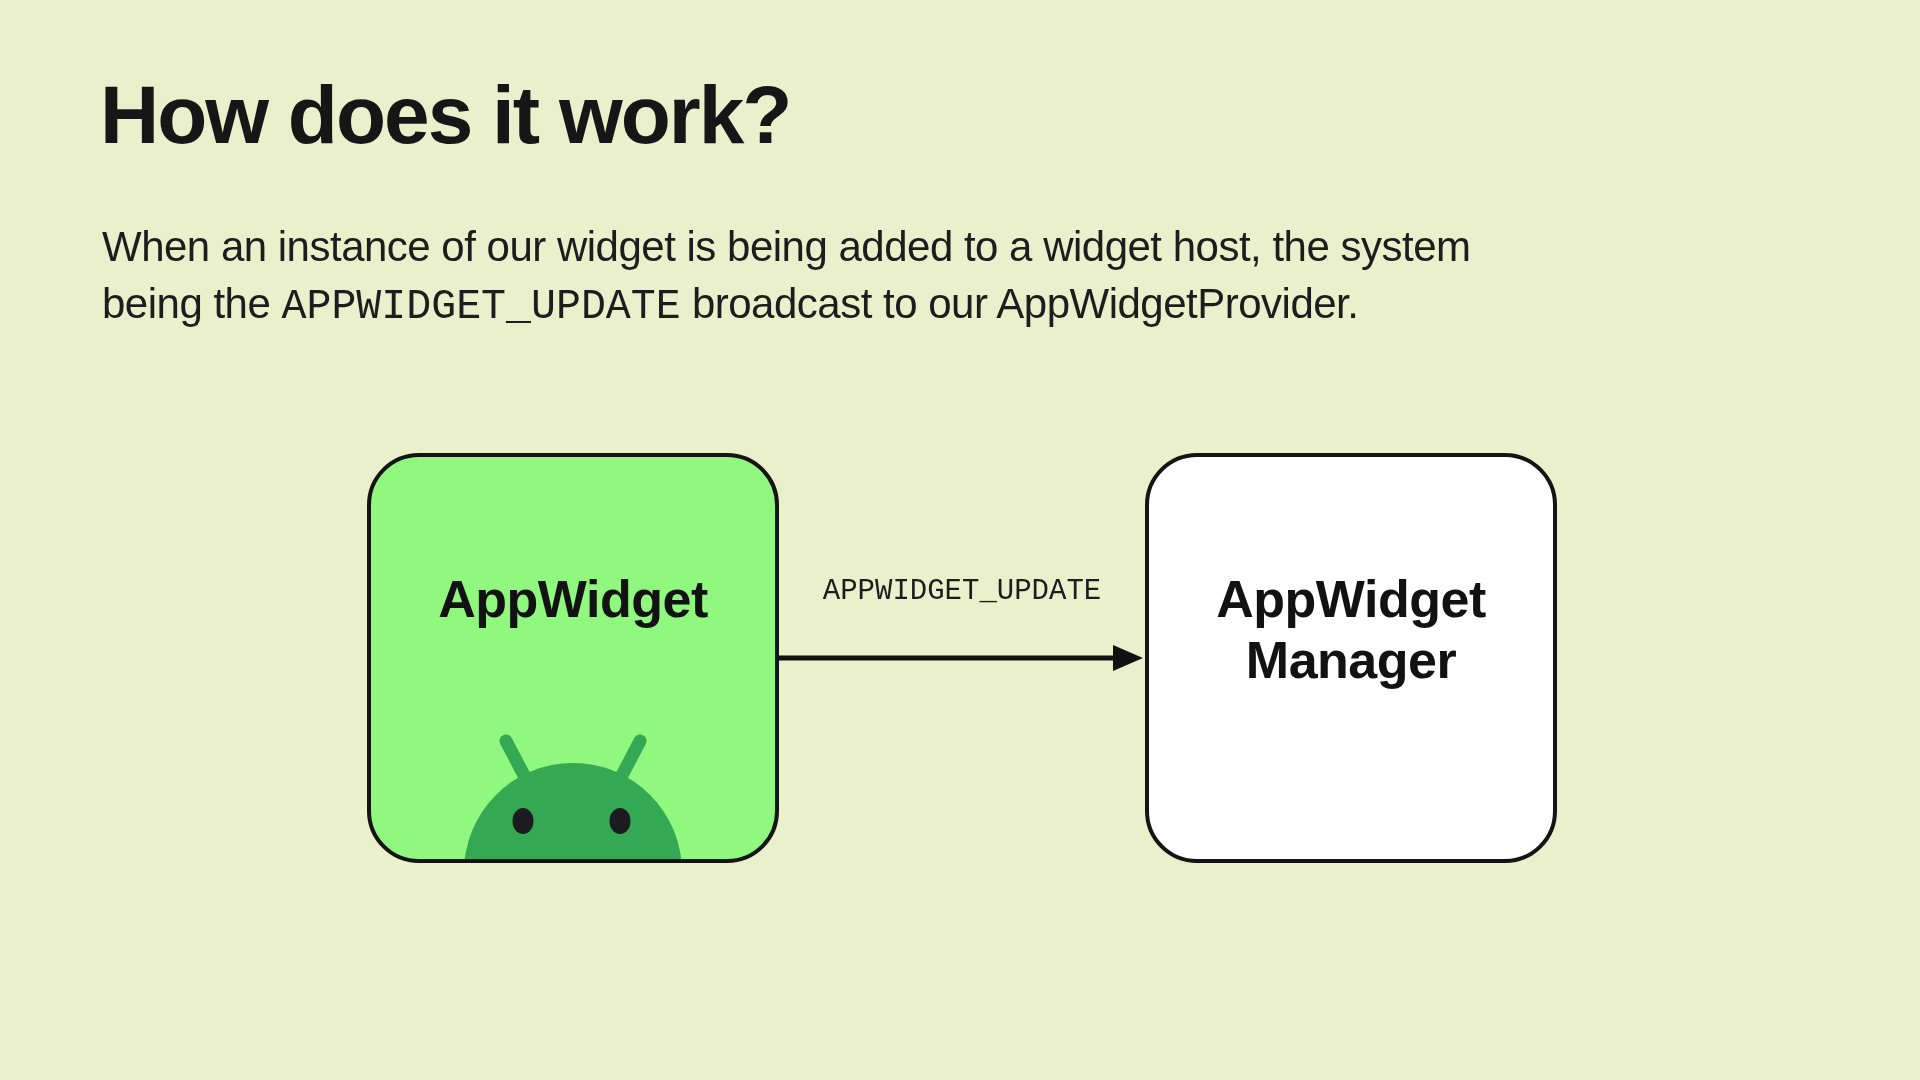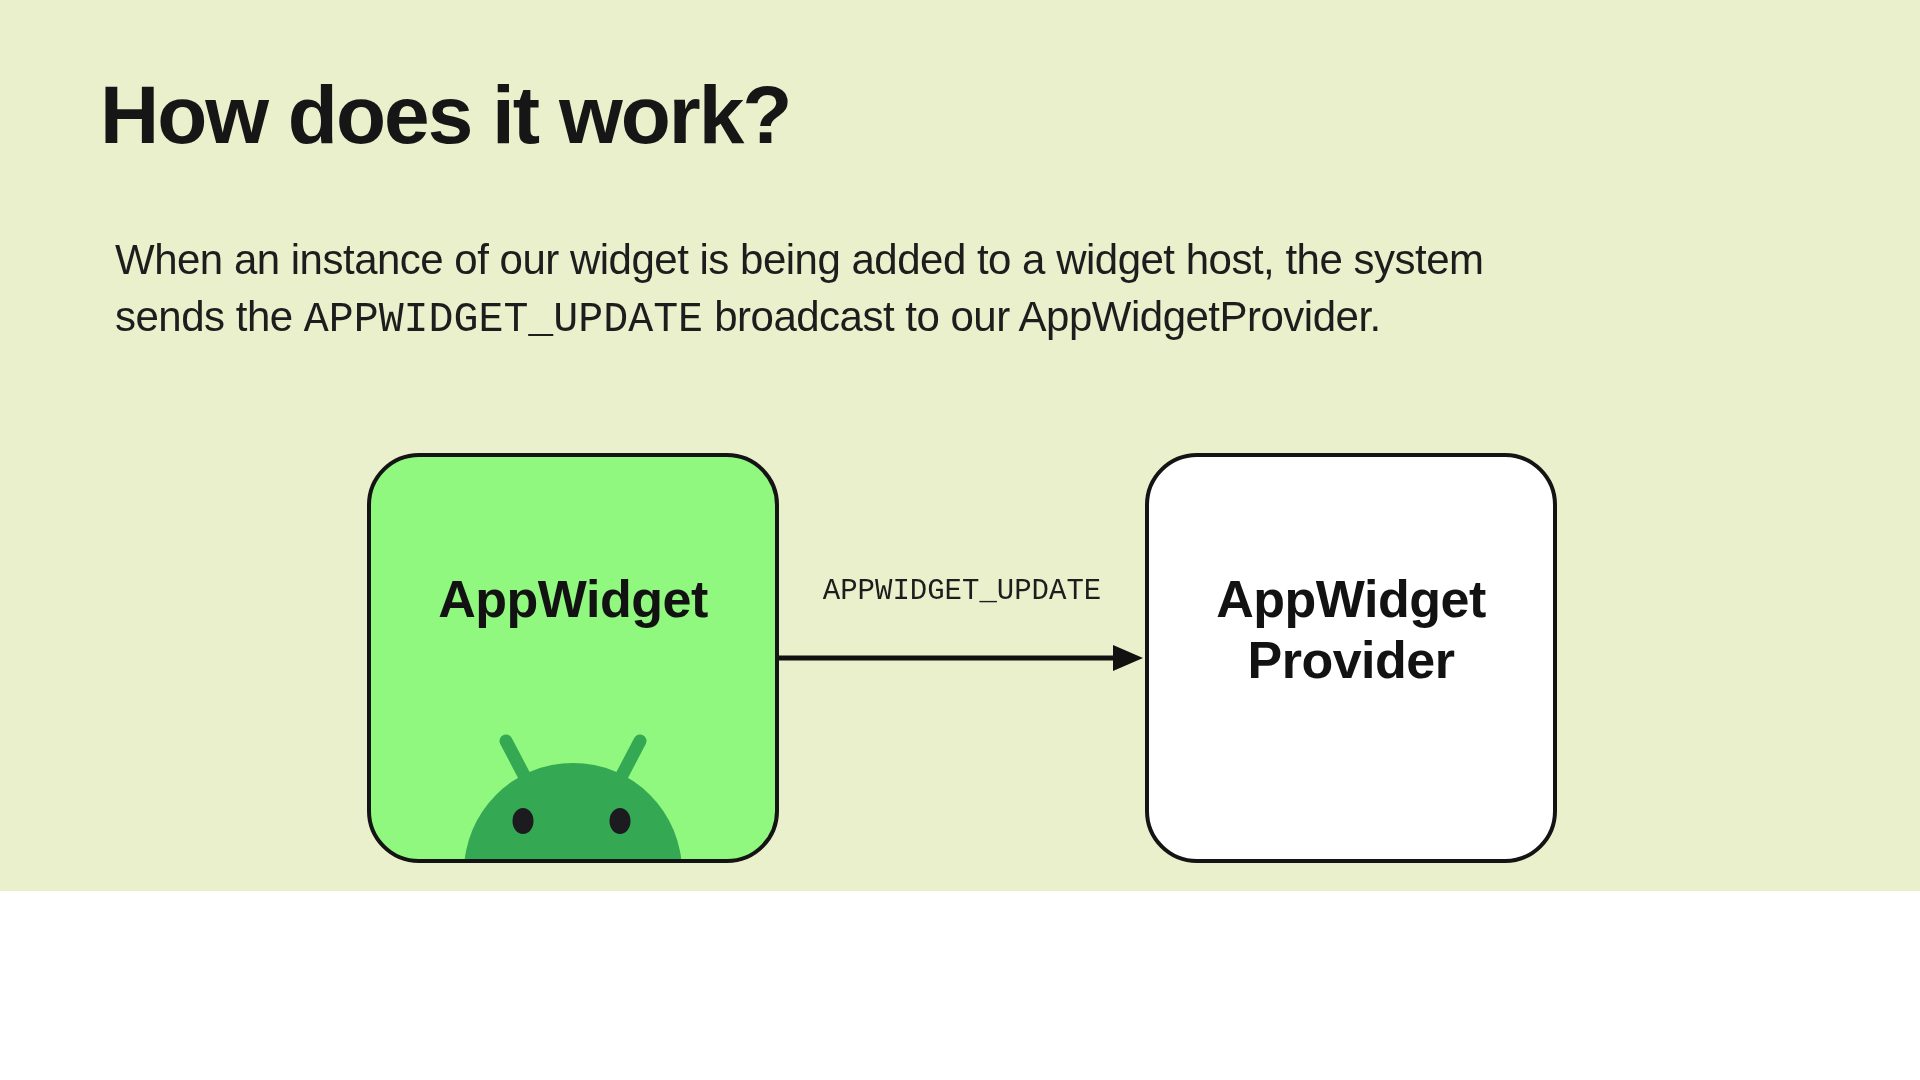--- a/index.html
+++ b/index.html
@@ -8,39 +8,39 @@
   }
   body {
     width: 1920px;
     height: 1080px;
     overflow: hidden;
     font-family: "Liberation Sans", "DejaVu Sans", sans-serif;
   }
   .slide {
     position: relative;
     width: 1920px;
-    height: 891px;
+    height: 1080px;
     background: var(--background, #EAF0CC);
   }
   .slide-title {
     position: absolute;
     left: 100px;
     top: 62px;
     margin: 0;
     font-size: 82px;
     line-height: 1.3;
     font-weight: 700;
     letter-spacing: -2px;
     color: var(--title_text, #161616);
   }
   .slide-body {
     position: absolute;
     left: 102px;
     top: 218px;
-    margin: 13px;
+    margin: 0;
     width: 1560px;
     font-size: 42px;
     line-height: 57px;
     letter-spacing: -0.5px;
     font-weight: 400;
     color: var(--body_text, #1D1D1D);
   }
   .inline-code {
     font-family: "Liberation Mono", "DejaVu Sans Mono", monospace;
     font-size: 0.99em;
@@ -132,21 +132,21 @@
 </style>
 </head>
 <body>
 
 <div class="slide">
 
   <h1 class="slide-title">How does it work?</h1>
 
   <p class="slide-body">
     <span>When an instance of our widget is being added to a widget host, the system</span><br>
-    <span>sends the </span><span class="inline-code">APPWIDGET_UPDATE</span><span> broadcast to our AppWidgetProvider.</span>
+    <span>being the </span><span class="inline-code">APPWIDGET_UPDATE</span><span> broadcast to our AppWidgetProvider.</span>
   </p>
 
   <div class="diagram">
 
     <div class="node-box manager">
       <div class="box-label">
         <div>AppWidget</div>
       </div>
       <svg class="robot" width="240" height="126" viewBox="0 0 240 126" aria-hidden="true">
         <circle class="robot-dome" cx="120" cy="139" r="109"></circle>
@@ -161,18 +161,18 @@
       <div>APPWIDGET_UPDATE</div>
     </div>
     <svg class="arrow-svg" width="366" height="36" viewBox="0 0 366 36" aria-hidden="true">
       <line class="arrow-line" x1="0" y1="18" x2="338" y2="18"></line>
       <polygon class="arrow-head" points="334,5 364,18 334,31"></polygon>
     </svg>
 
     <div class="node-box provider">
       <div class="box-label">
         <div>AppWidget</div>
-        <div>Provider</div>
+        <div>Manager</div>
       </div>
     </div>
 
   </div>
 </div>
 
 </body></html>

